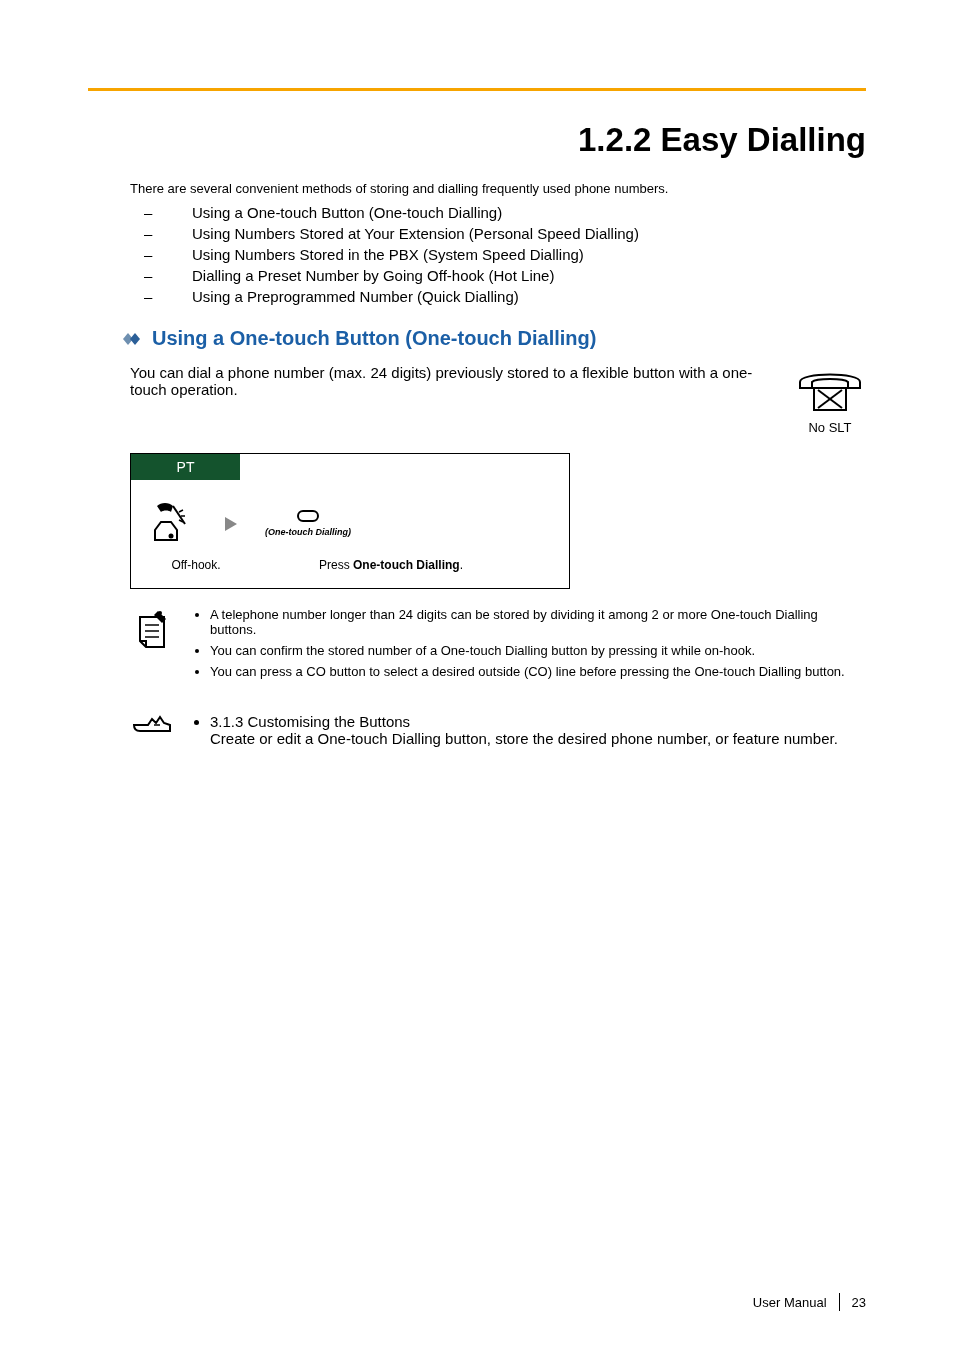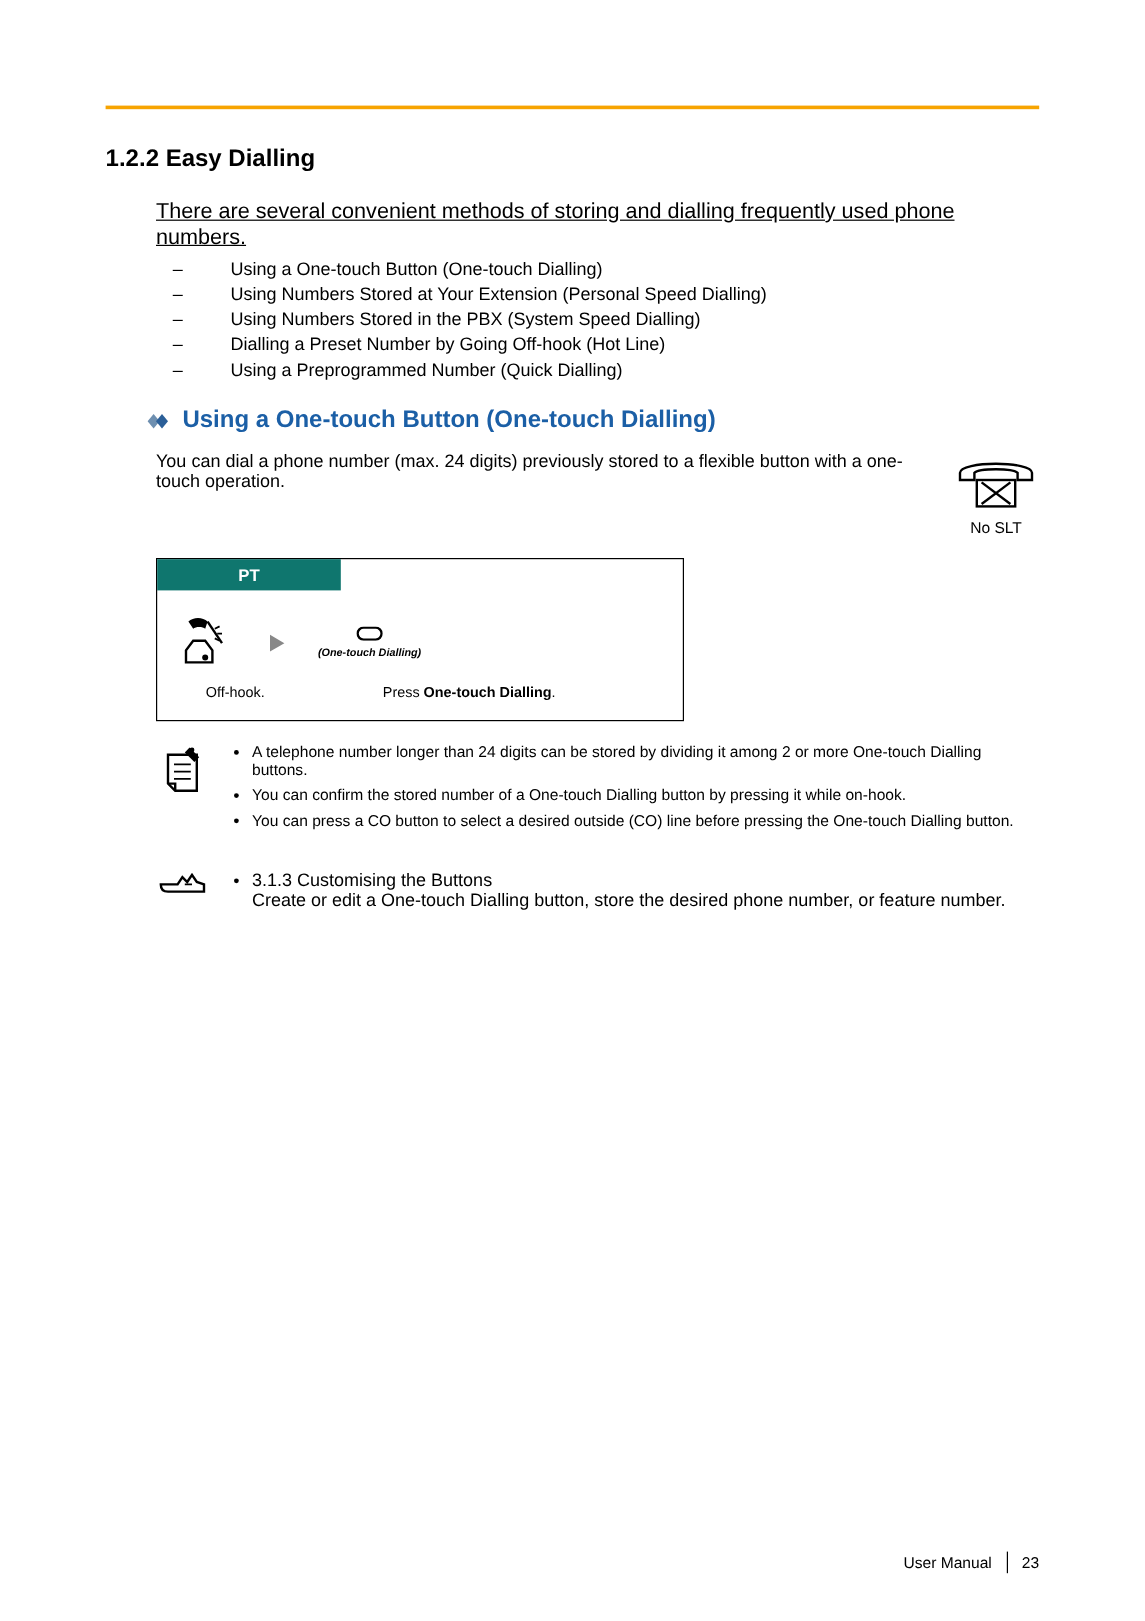--- a/index.html
+++ b/index.html
@@ -22,29 +22,29 @@
     font-weight: bold;
     font-size: 14px;
     padding-bottom: 6px;
   }
   .orange-rule {
     height: 3px;
     background: #f7a400;
     margin-bottom: 30px;
   }
   h1.section-title {
-    font-size: 20px;
+    font-size: 33px;
     font-weight: bold;
     margin: 0 0 22px 0;
+    text-align: right;
   }
   .intro {
     margin-left: 42px;
-    font-size: 18px;
+    font-size: 13px;
     margin-bottom: 8px;
-    text-decoration: underline;
   }
   .dash-list {
     margin: 0 0 22px 80px;
     font-size: 15px;
     list-style: none;
     padding: 0;
   }
   .dash-list li {
     margin-bottom: 4px;
     text-indent: -24px;
@@ -89,26 +89,26 @@
   }
   .no-slt-box svg { display:block; margin: 0 auto 4px; }
   .no-slt-label { font-size: 13px; }
   .procedure-box {
     border: 1px solid #000;
     width: 440px;
     margin: 18px 0 18px 42px;
     box-sizing: border-box;
   }
   .tab {
-    background: #0f766e;
+    background: #14532d;
     color: #fff;
-    font-weight: bold;
+    font-weight: normal;
     font-size: 14px;
     text-align: center;
-    width: 153px;
+    width: 109px;
     padding: 5px 0;
   }
   .box-body {
     display: flex;
     align-items: center;
     padding: 20px 10px 10px 20px;
   }
   .step {
     text-align: center;
     font-size: 12px;

